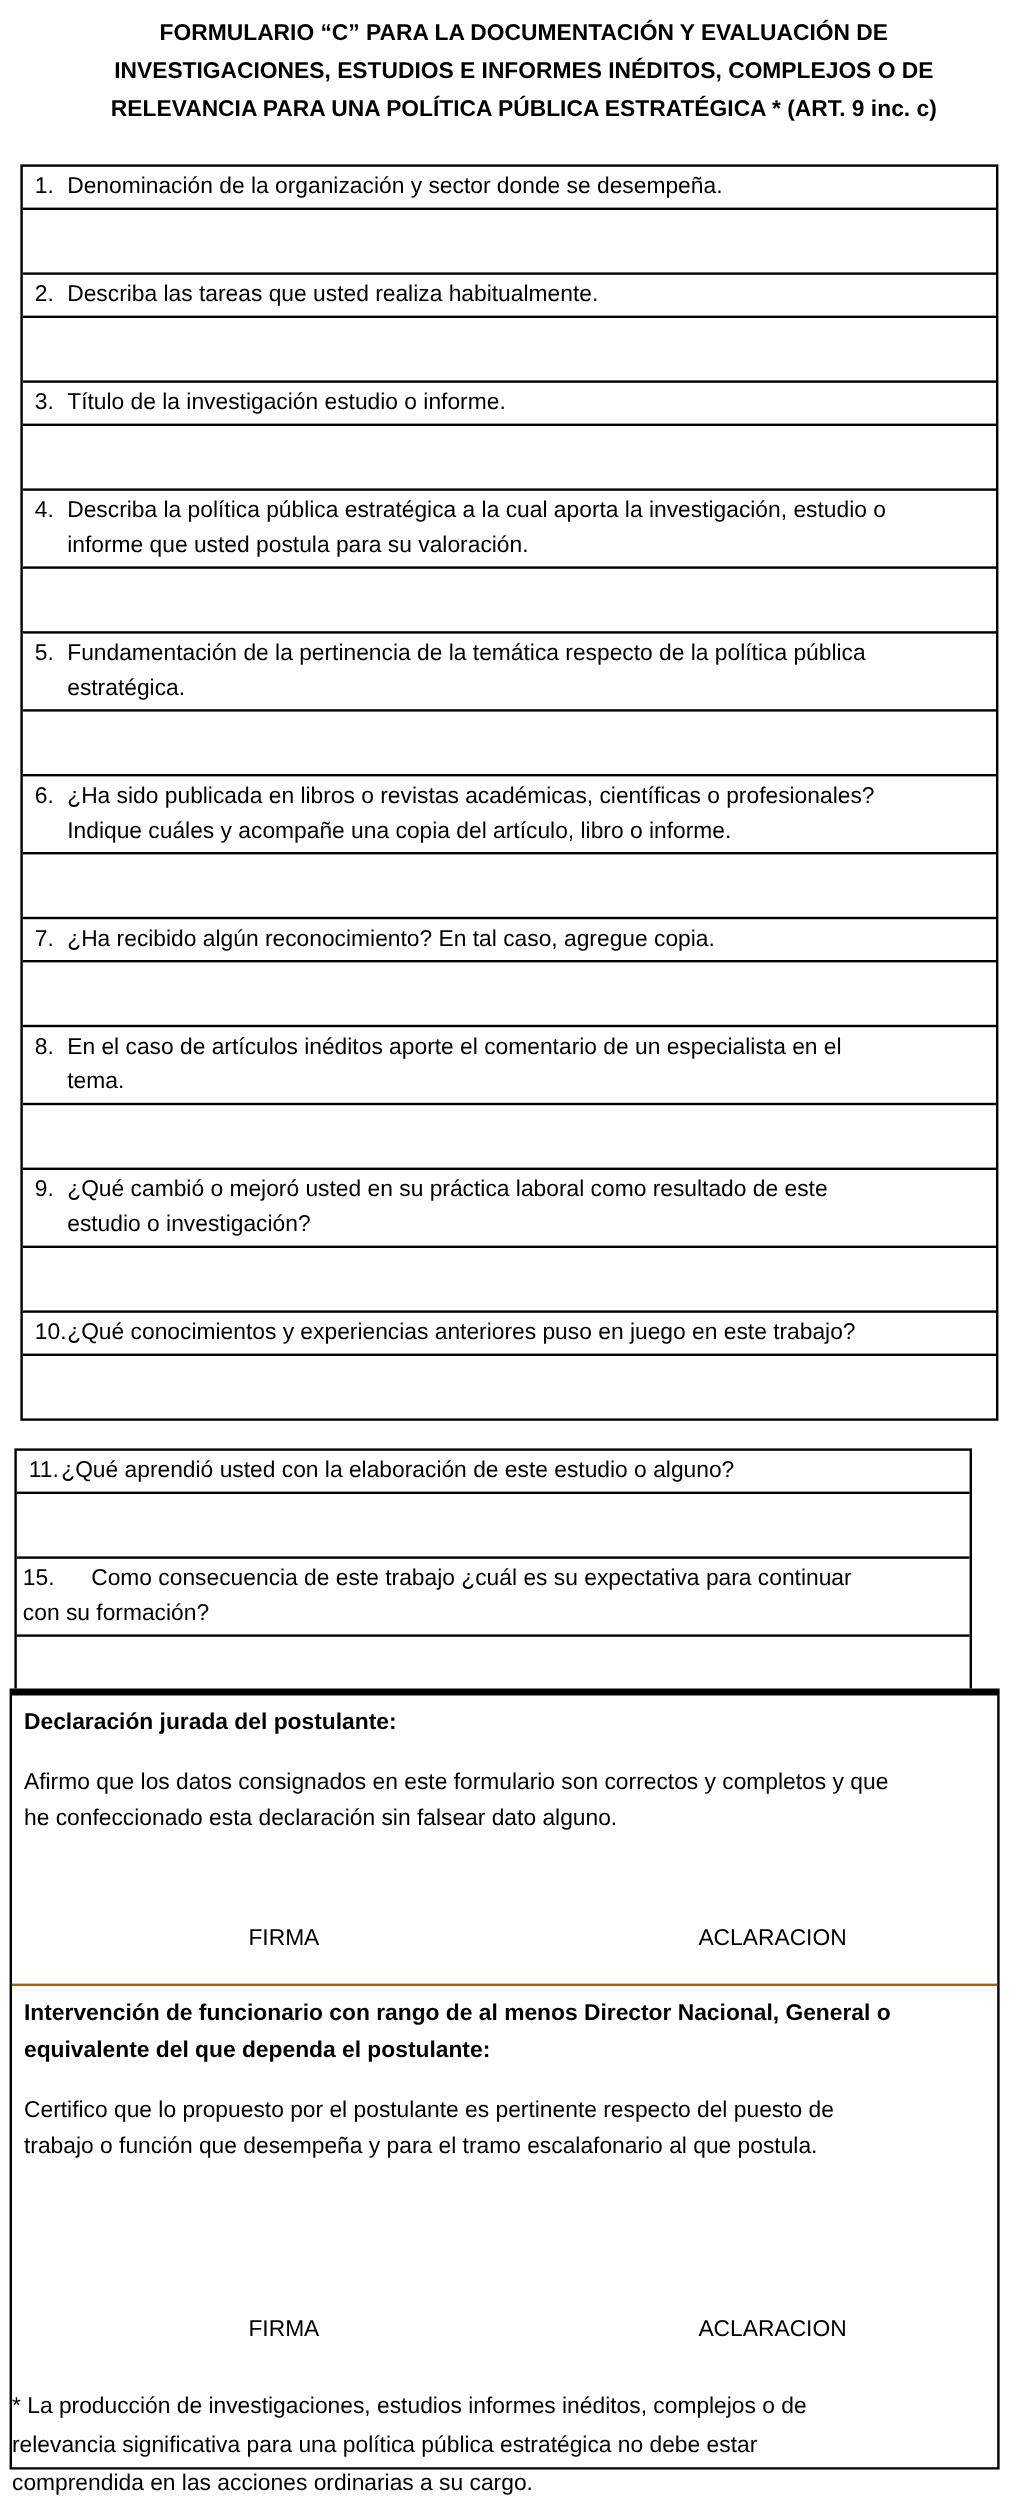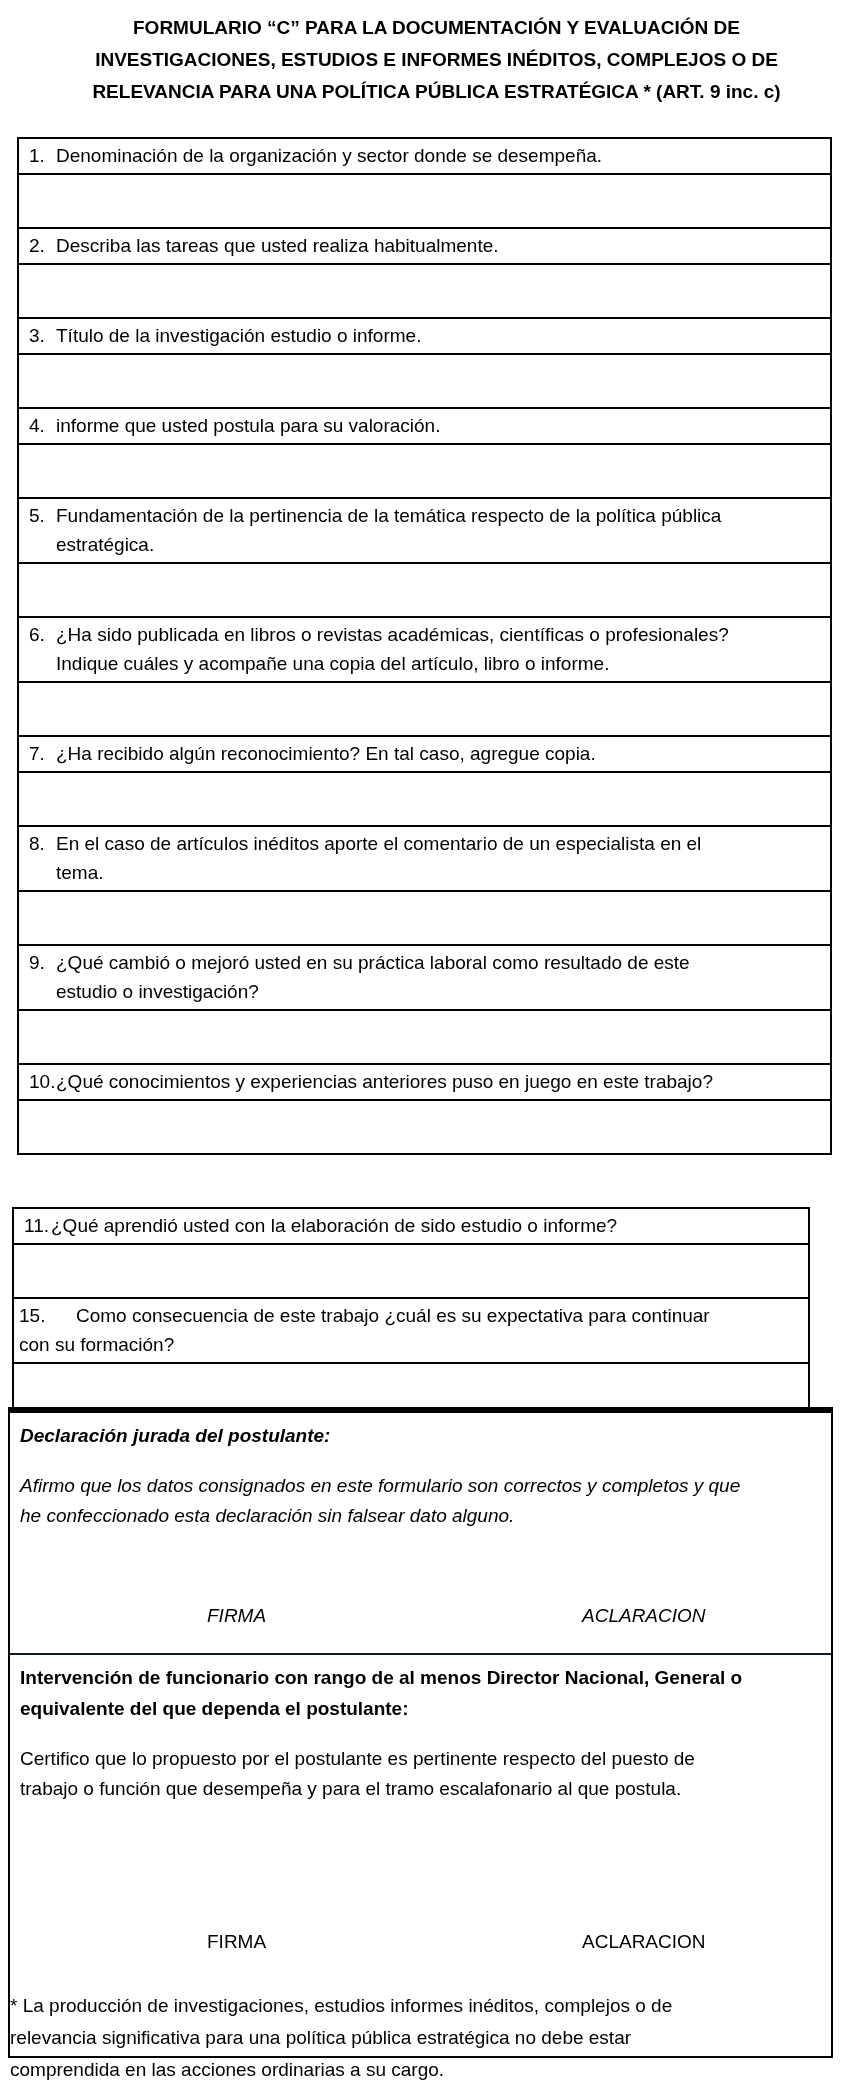--- a/index.html
+++ b/index.html
@@ -25,21 +25,21 @@
   .qhead--tab{padding-left:5px;}
   .qnum-inline{display:inline-block;width:57px;}
   .answer{height:52px;border-bottom:2px solid #000;}
   .qtable > :last-child{border-bottom:none;}
   
   #declbox{
     position:absolute;top:1407px;left:8px;width:821px;
     border:2px solid #000;border-top:6px solid #000;background:#fff;
   }
   .decl-section{position:relative;}
-  #decl-0{height:240px;border-bottom:2px solid #0f172a;font-style:italic;}
+  #decl-0{height:240px;border-bottom:2px solid #a16207;}
   #decl-1{height:401px;}
   .decl-heading{font-weight:bold;line-height:31px;padding:7px 12px 0 10px;}
   .decl-body{line-height:30px;padding:20px 12px 0 10px;}
   .firma-row{position:absolute;left:0;width:100%;height:26px;}
   #decl-0 .firma-row{top:192px;}
   #decl-1 .firma-row{top:276px;}
   .firma-label{position:absolute;top:0;}
   .firma-label.firma{left:197px;}
   .firma-label.aclaracion{left:572px;}
   
@@ -66,20 +66,21 @@
       <div>Describa las tareas que usted realiza habitualmente.</div>
     </div>
     <div class="answer"></div>
     <div class="qhead">
       <span class="qnum">3.</span>
       <div>Título de la investigación estudio o informe.</div>
     </div>
     <div class="answer"></div>
     <div class="qhead">
       <span class="qnum">4.</span>
+      <div>Describa la política pública estratégica a la cual aporta la investigación, estudio o</div>
       <div>informe que usted postula para su valoración.</div>
     </div>
     <div class="answer"></div>
     <div class="qhead">
       <span class="qnum">5.</span>
       <div>Fundamentación de la pertinencia de la temática respecto de la política pública</div>
       <div>estratégica.</div>
     </div>
     <div class="answer"></div>
     <div class="qhead">
@@ -108,21 +109,21 @@
     <div class="qhead">
       <span class="qnum">10.</span>
       <div>¿Qué conocimientos y experiencias anteriores puso en juego en este trabajo?</div>
     </div>
     <div class="answer"></div>
   </div>
 
 <div class="qtable" id="table2">
     <div class="qhead">
       <span class="qnum">11.</span>
-      <div>¿Qué aprendió usted con la elaboración de sido estudio o informe?</div>
+      <div>¿Qué aprendió usted con la elaboración de este estudio o alguno?</div>
     </div>
     <div class="answer"></div>
     <div class="qhead qhead--tab">
       <div><span class="qnum-inline">15.</span>Como consecuencia de este trabajo ¿cuál es su expectativa para continuar</div>
       <div>con su formación?</div>
     </div>
     <div class="answer"></div>
   </div>
 
 <div id="declbox">

